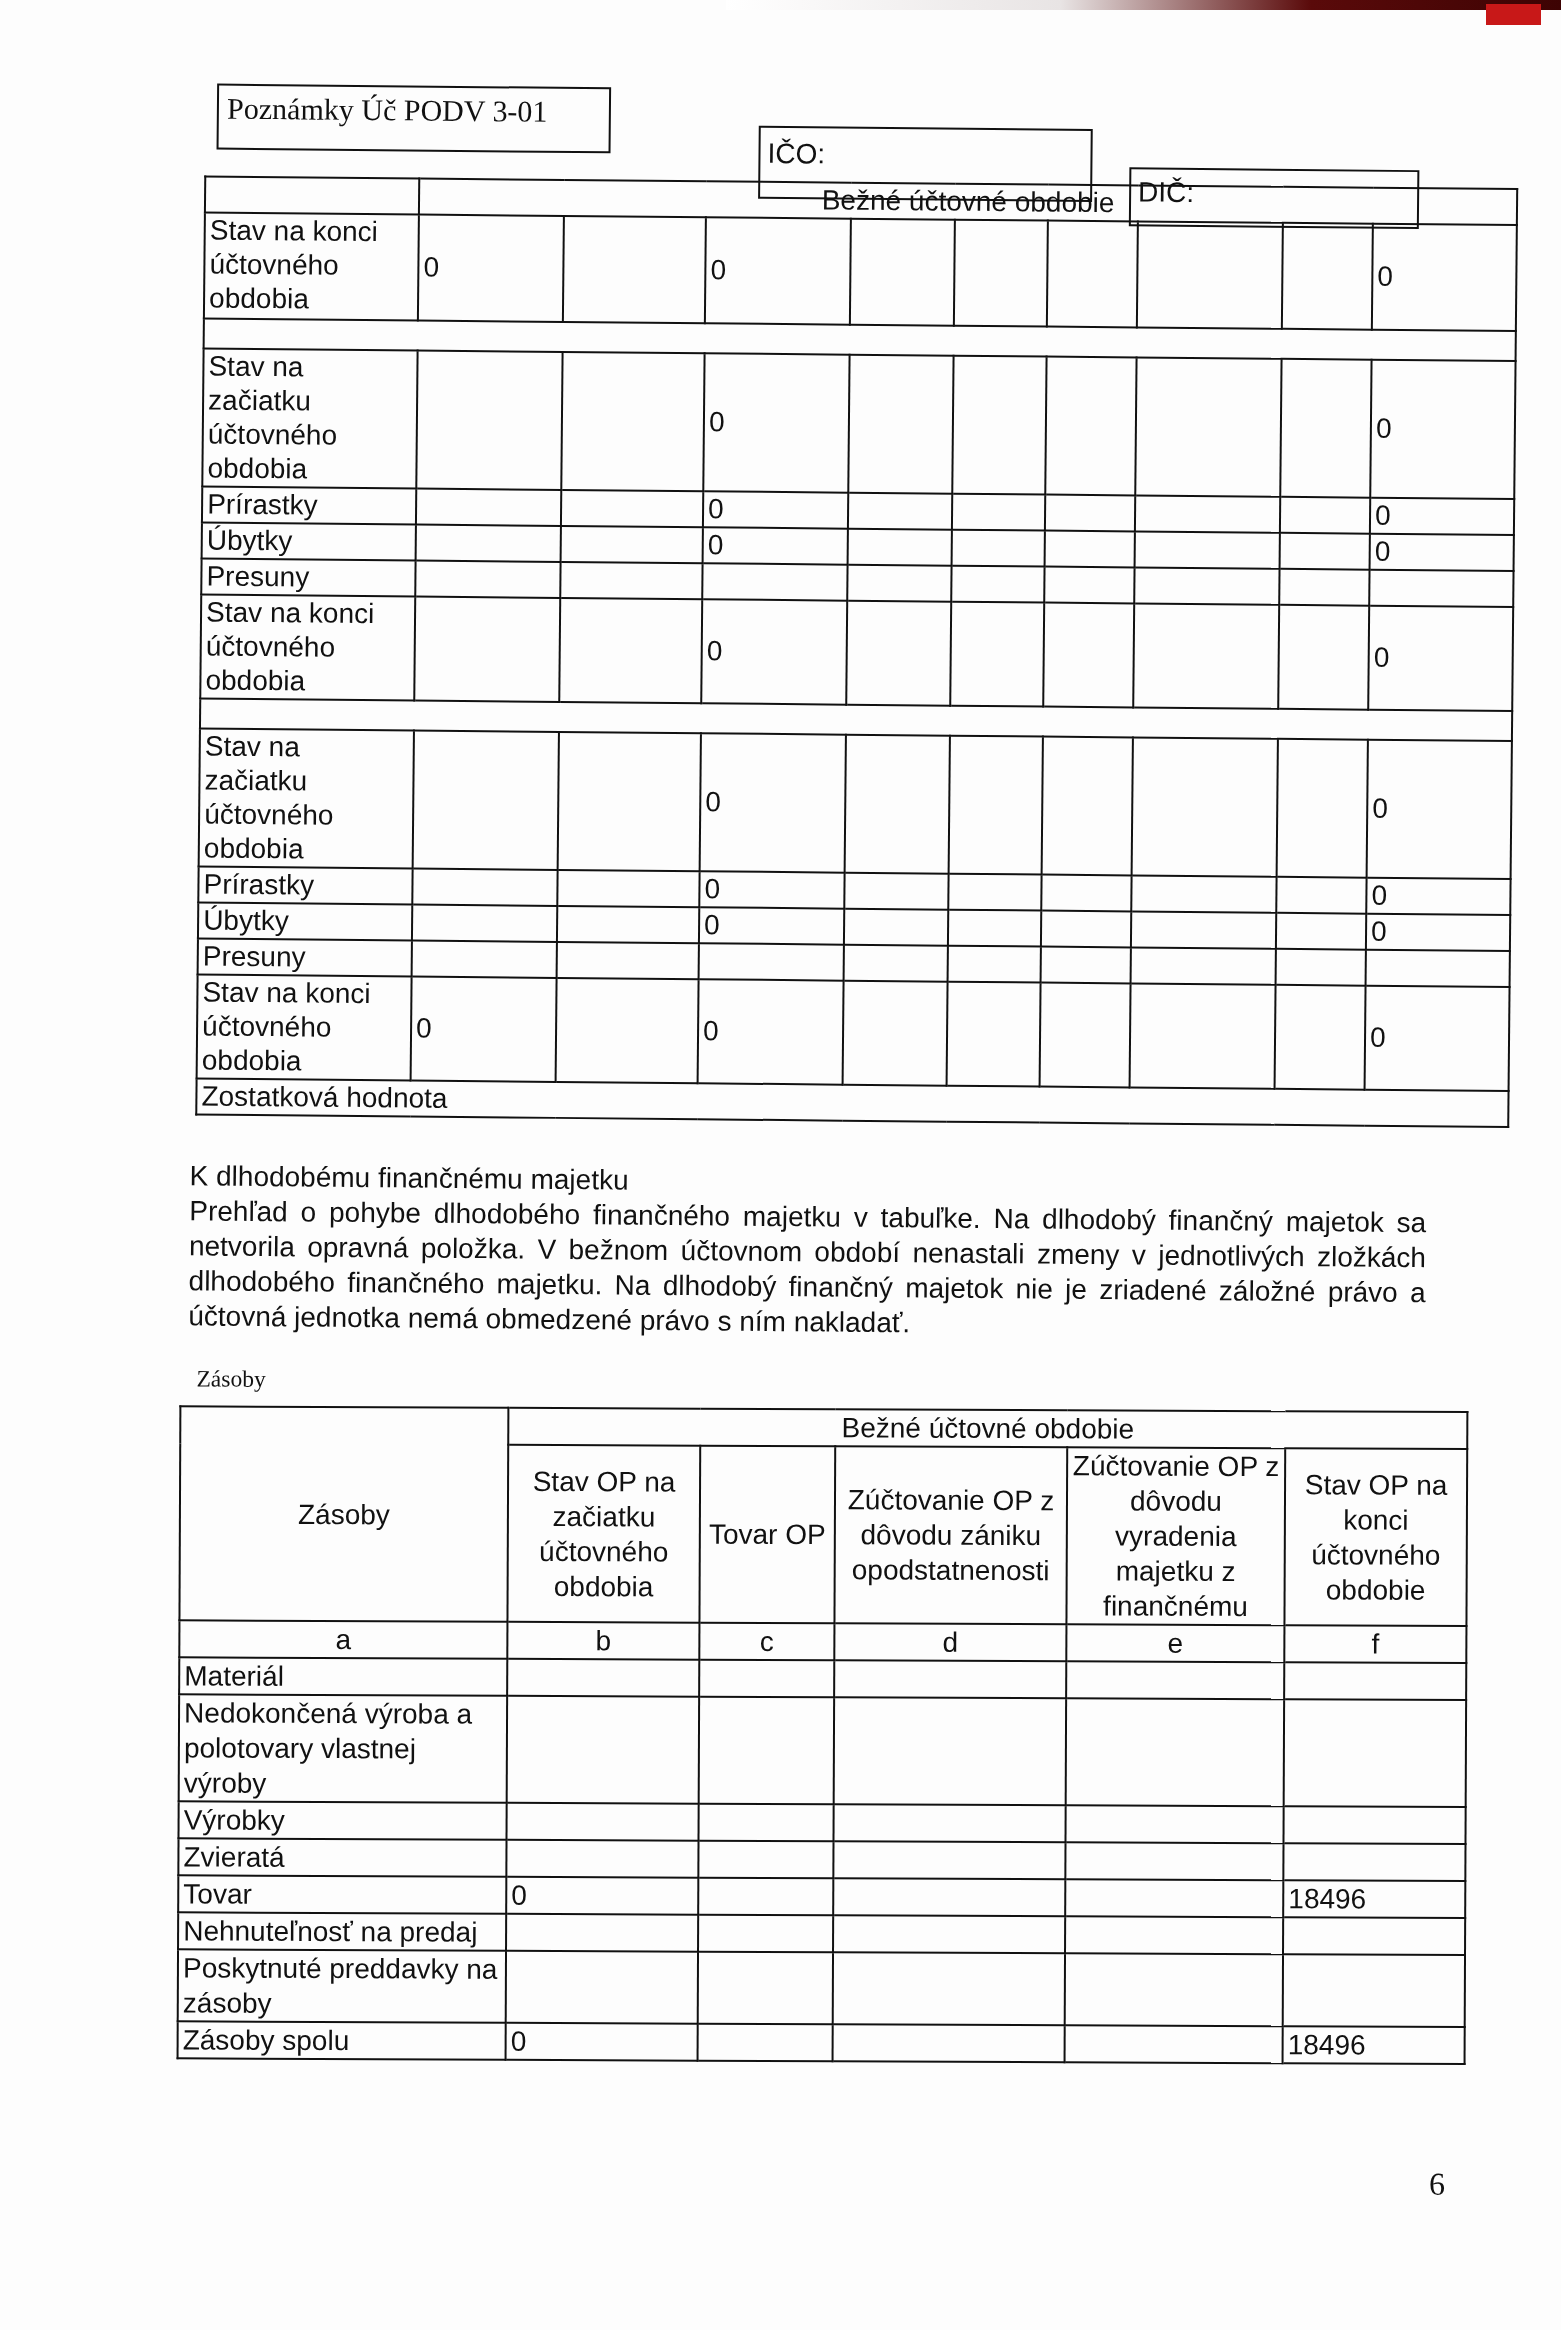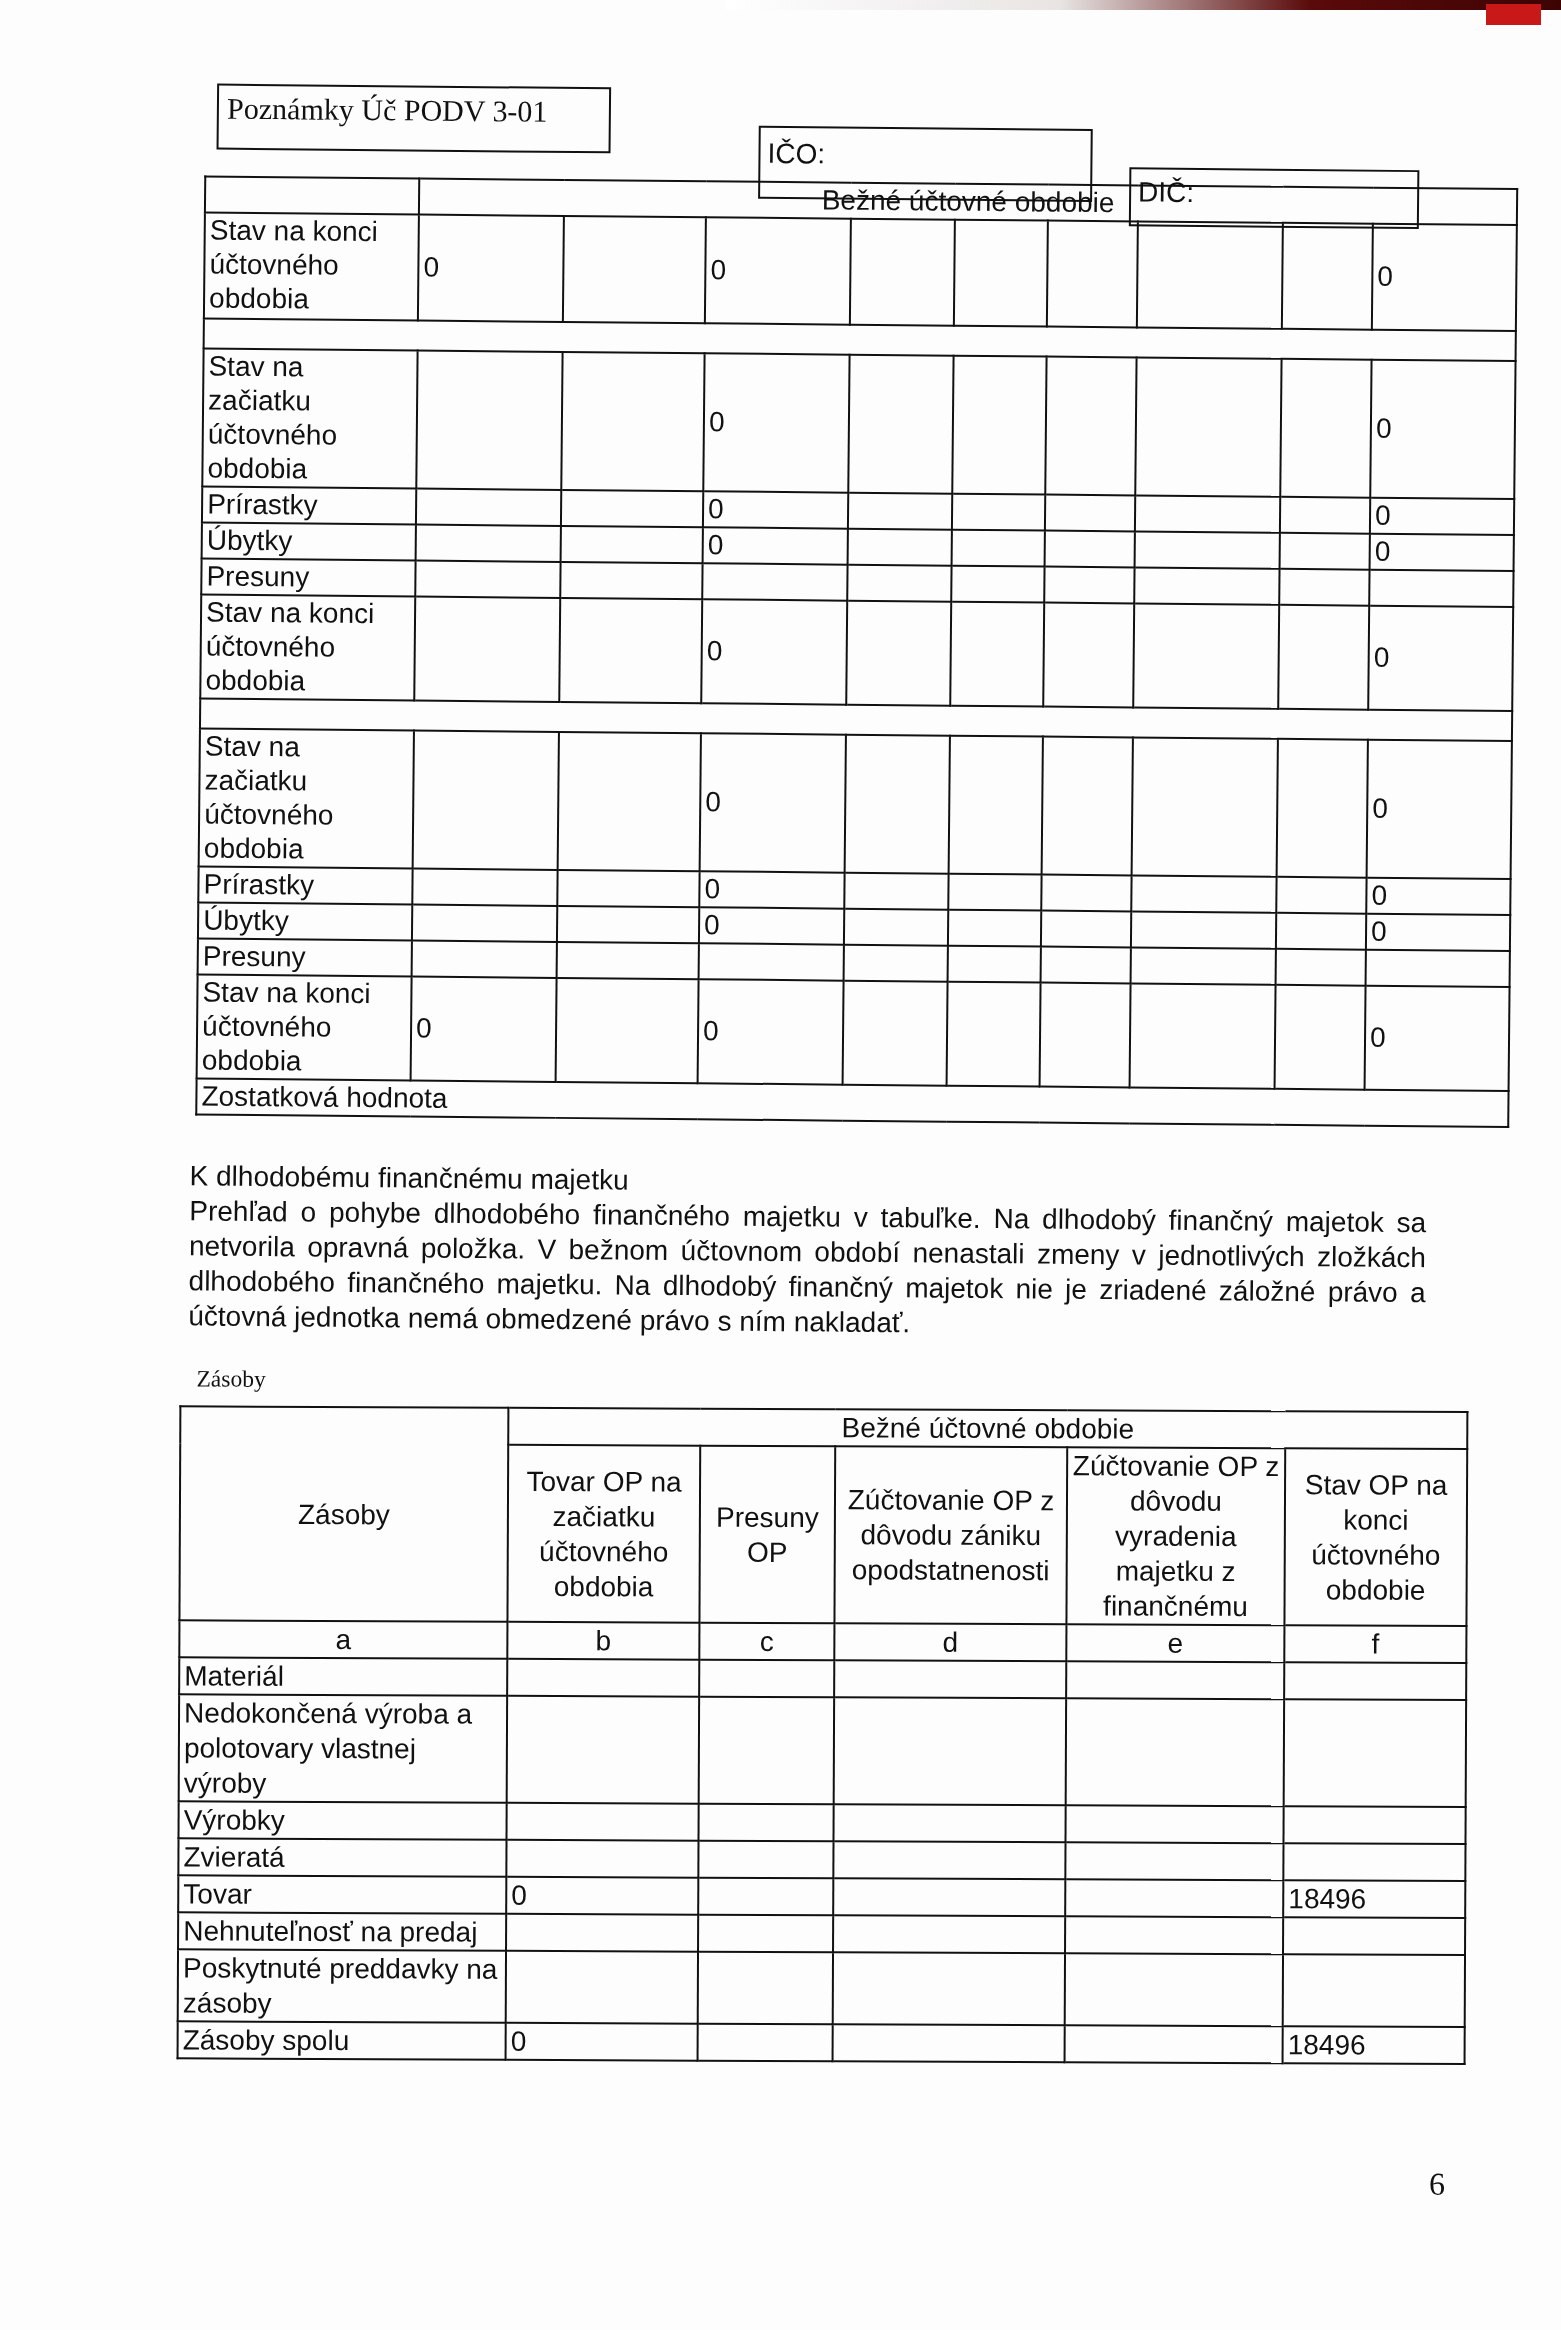--- a/index.html
+++ b/index.html
@@ -238,22 +238,22 @@
         <col style="width:232px">
         <col style="width:218px">
         <col style="width:182px">
     </colgroup>
     <thead>
       <tr>
         <th rowspan="2" class="c">Zásoby</th>
         <th colspan="5" class="c" style="height:35px">Bežné účtovné obdobie</th>
       </tr>
       <tr>
-        <th class="c" style="height:169px">Tovar OP na začiatku účtovného obdobia</th>
-        <th class="c">Presuny OP</th>
+        <th class="c" style="height:169px">Stav OP na začiatku účtovného obdobia</th>
+        <th class="c">Tovar OP</th>
         <th class="c">Zúčtovanie OP z dôvodu zániku opodstatnenosti</th>
         <th class="c">Zúčtovanie OP z dôvodu vyradenia majetku z finančnému</th>
         <th class="c">Stav OP na konci účtovného obdobie</th>
       </tr>
       <tr>
         <td class="c">a</td>
         <td class="c">b</td>
         <td class="c">c</td>
         <td class="c">d</td>
         <td class="c">e</td>

